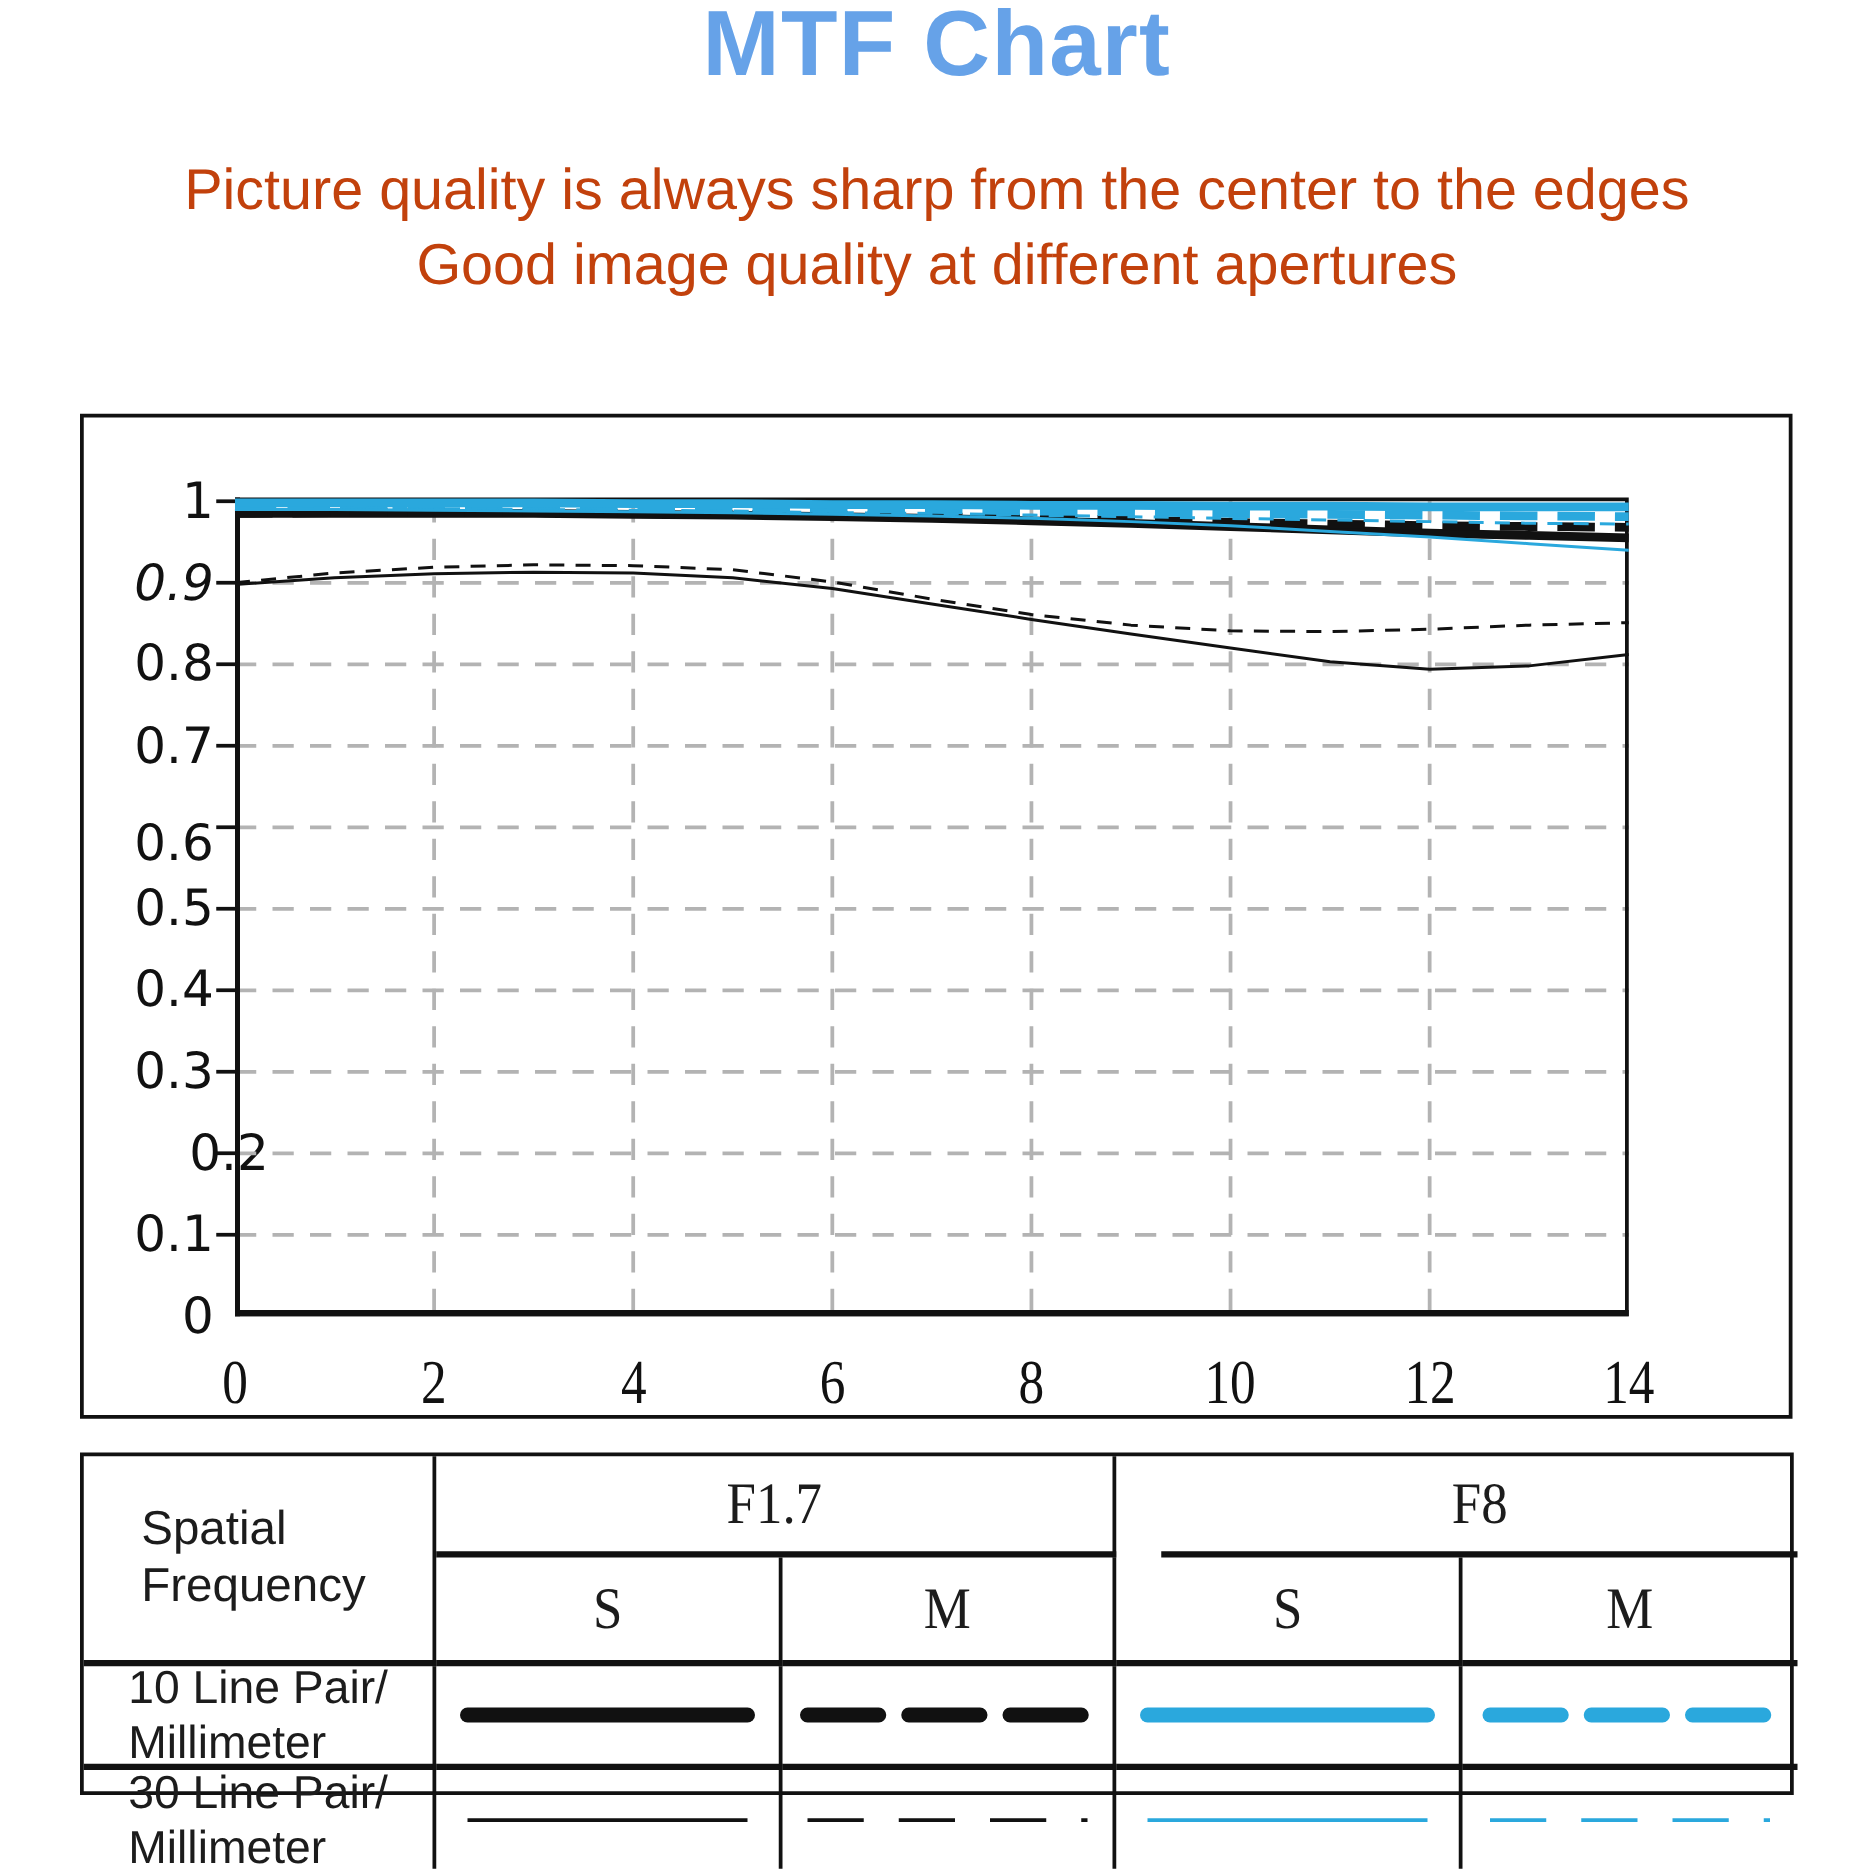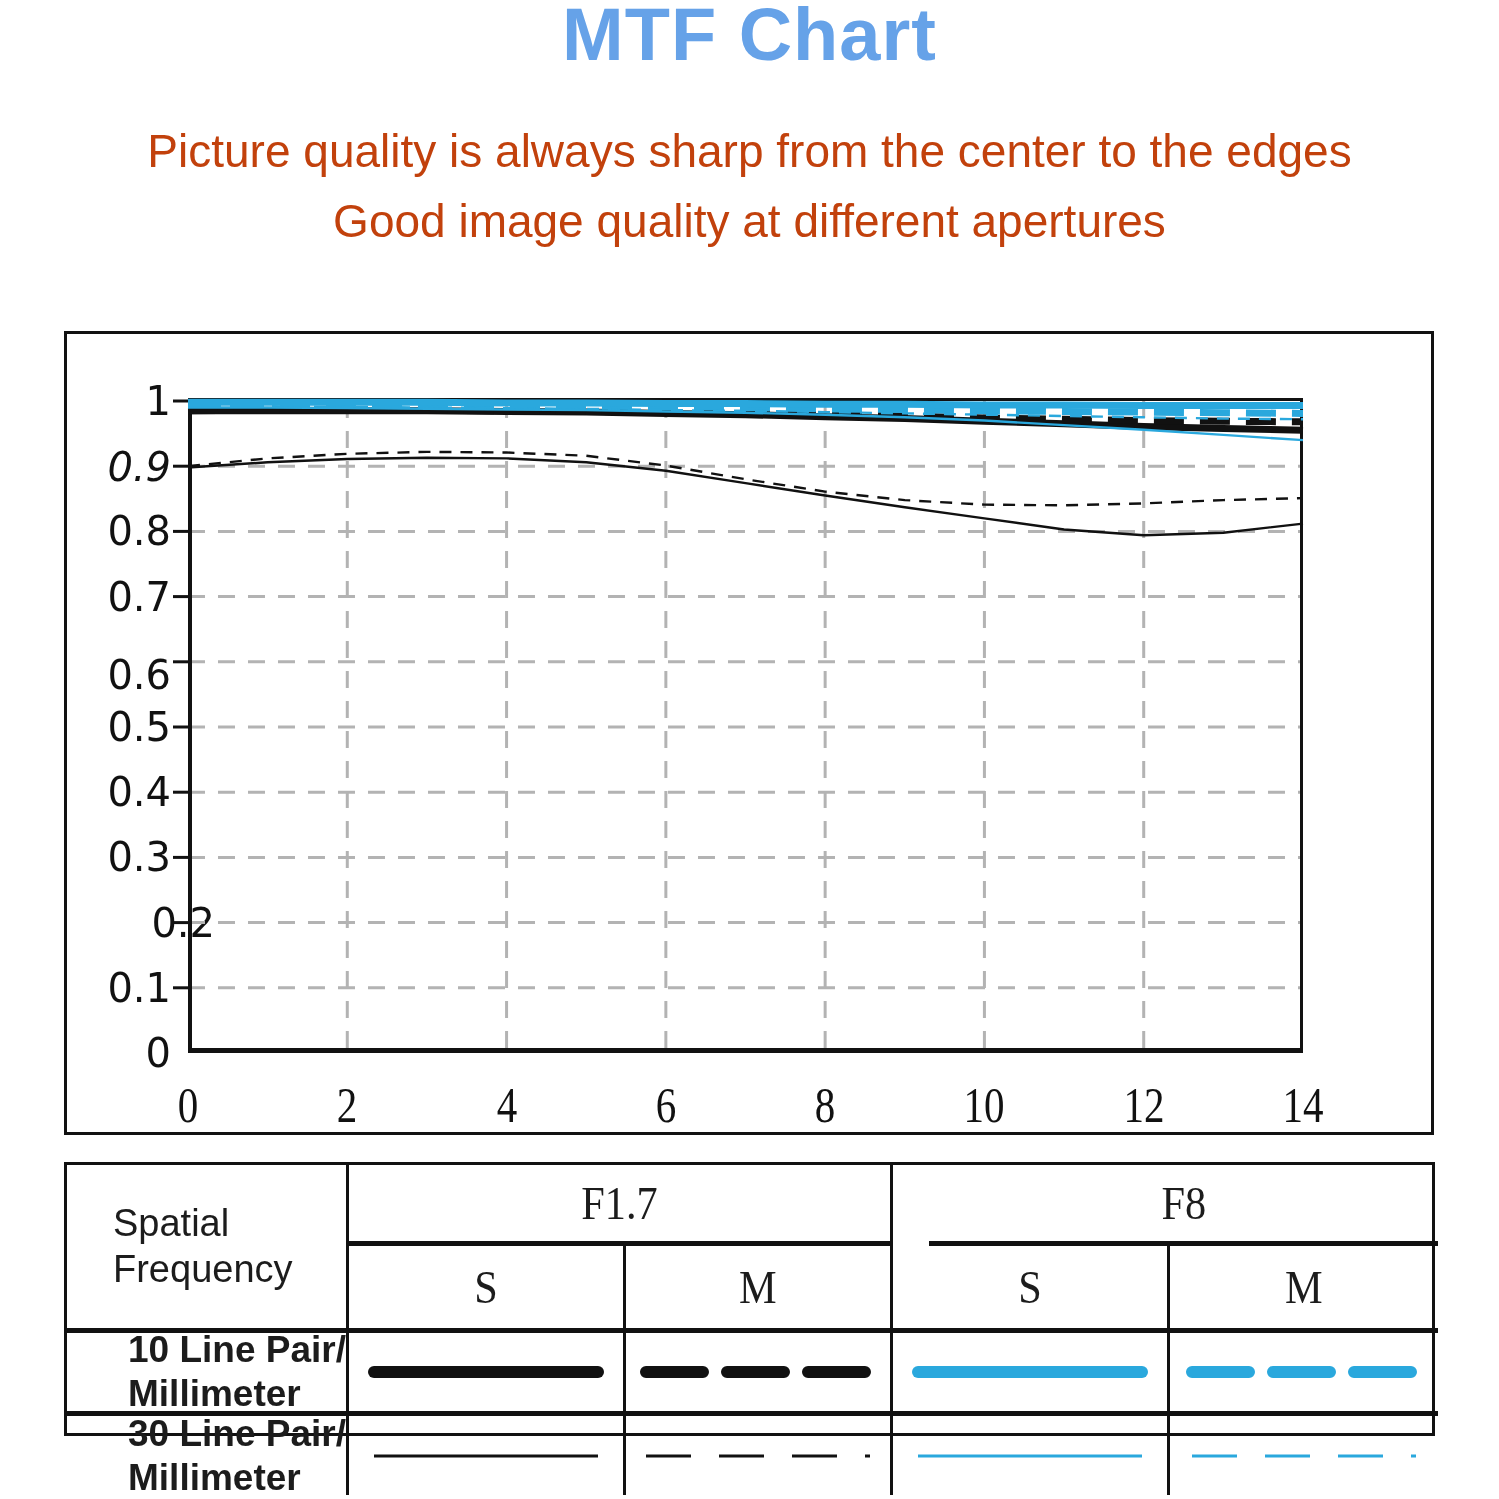--- a/index.html
+++ b/index.html
@@ -4,21 +4,21 @@
 <style>
   html,body{margin:0;padding:0;background:#fff;}
   .page{position:relative;width:1499px;height:1499px;background:#ffffff;overflow:hidden;
         font-family:"Liberation Sans",sans-serif;color:#1c1c1c;}
 
   .title{position:absolute;top:-8px;left:0;width:100%;text-align:center;
          font-size:74px;font-weight:bold;letter-spacing:1px;}
   .subtitle{position:absolute;left:0;width:100%;text-align:center;
             font-size:46px;font-weight:300;color:#c2410c;letter-spacing:0px;}
   .sub1{top:124px;}
-  .sub2{top:194px;}
+  .sub2{top:184px;}
 
   
   .chart-box{position:absolute;left:64px;top:331px;width:1364px;height:798px;
              border:3px solid #111;background:#fff;}
   #plot-svg{position:absolute;left:121px;top:64px;overflow:visible;}
   #y-labels{position:absolute;left:0;top:0;width:104px;height:100%;}
   .ylab{position:absolute;width:100%;text-align:right;font-family:"DejaVu Sans",sans-serif;
         font-size:40px;color:#111;line-height:42px;}
   #x-labels{position:absolute;left:0;top:0;width:100%;height:100%;}
   .xlab{position:absolute;width:90px;text-align:center;font-family:"Liberation Serif",serif;
@@ -31,21 +31,21 @@
           border:3px solid #111;box-sizing:border-box;background:#fff;}
   .cell{border-right:3px solid #111;border-bottom:5px solid #111;
         display:flex;align-items:center;justify-content:center;box-sizing:border-box;}
   .cell.last-col{border-right:none;}
   .cell.last-row{border-bottom:none;}
   .corner{grid-row:1/3;grid-column:1;justify-content:flex-start;padding-left:46px;
           font-size:38px;font-weight:300;line-height:1.2;}
   .ap1{grid-column:2/4;}
   .ap2{grid-column:4/6;margin-left:36px;}
   .serifhead{font-family:"Liberation Serif",serif;font-size:47px;transform:scaleX(.9);}
-  .rowlab{justify-content:flex-end;font-size:37px;font-weight:700;line-height:1.18;}
+  .rowlab{justify-content:center;font-size:37px;font-weight:400;line-height:1.18;}
 </style>
 </head>
 <body>
 
 <div class="page">
 
   <div class="title" id="title" style="color: rgb(102, 162, 232);">MTF Chart</div>
   <div class="subtitle sub1">Picture quality is always sharp from the center to the edges</div>
   <div class="subtitle sub2">Good image quality at different apertures</div>
 

